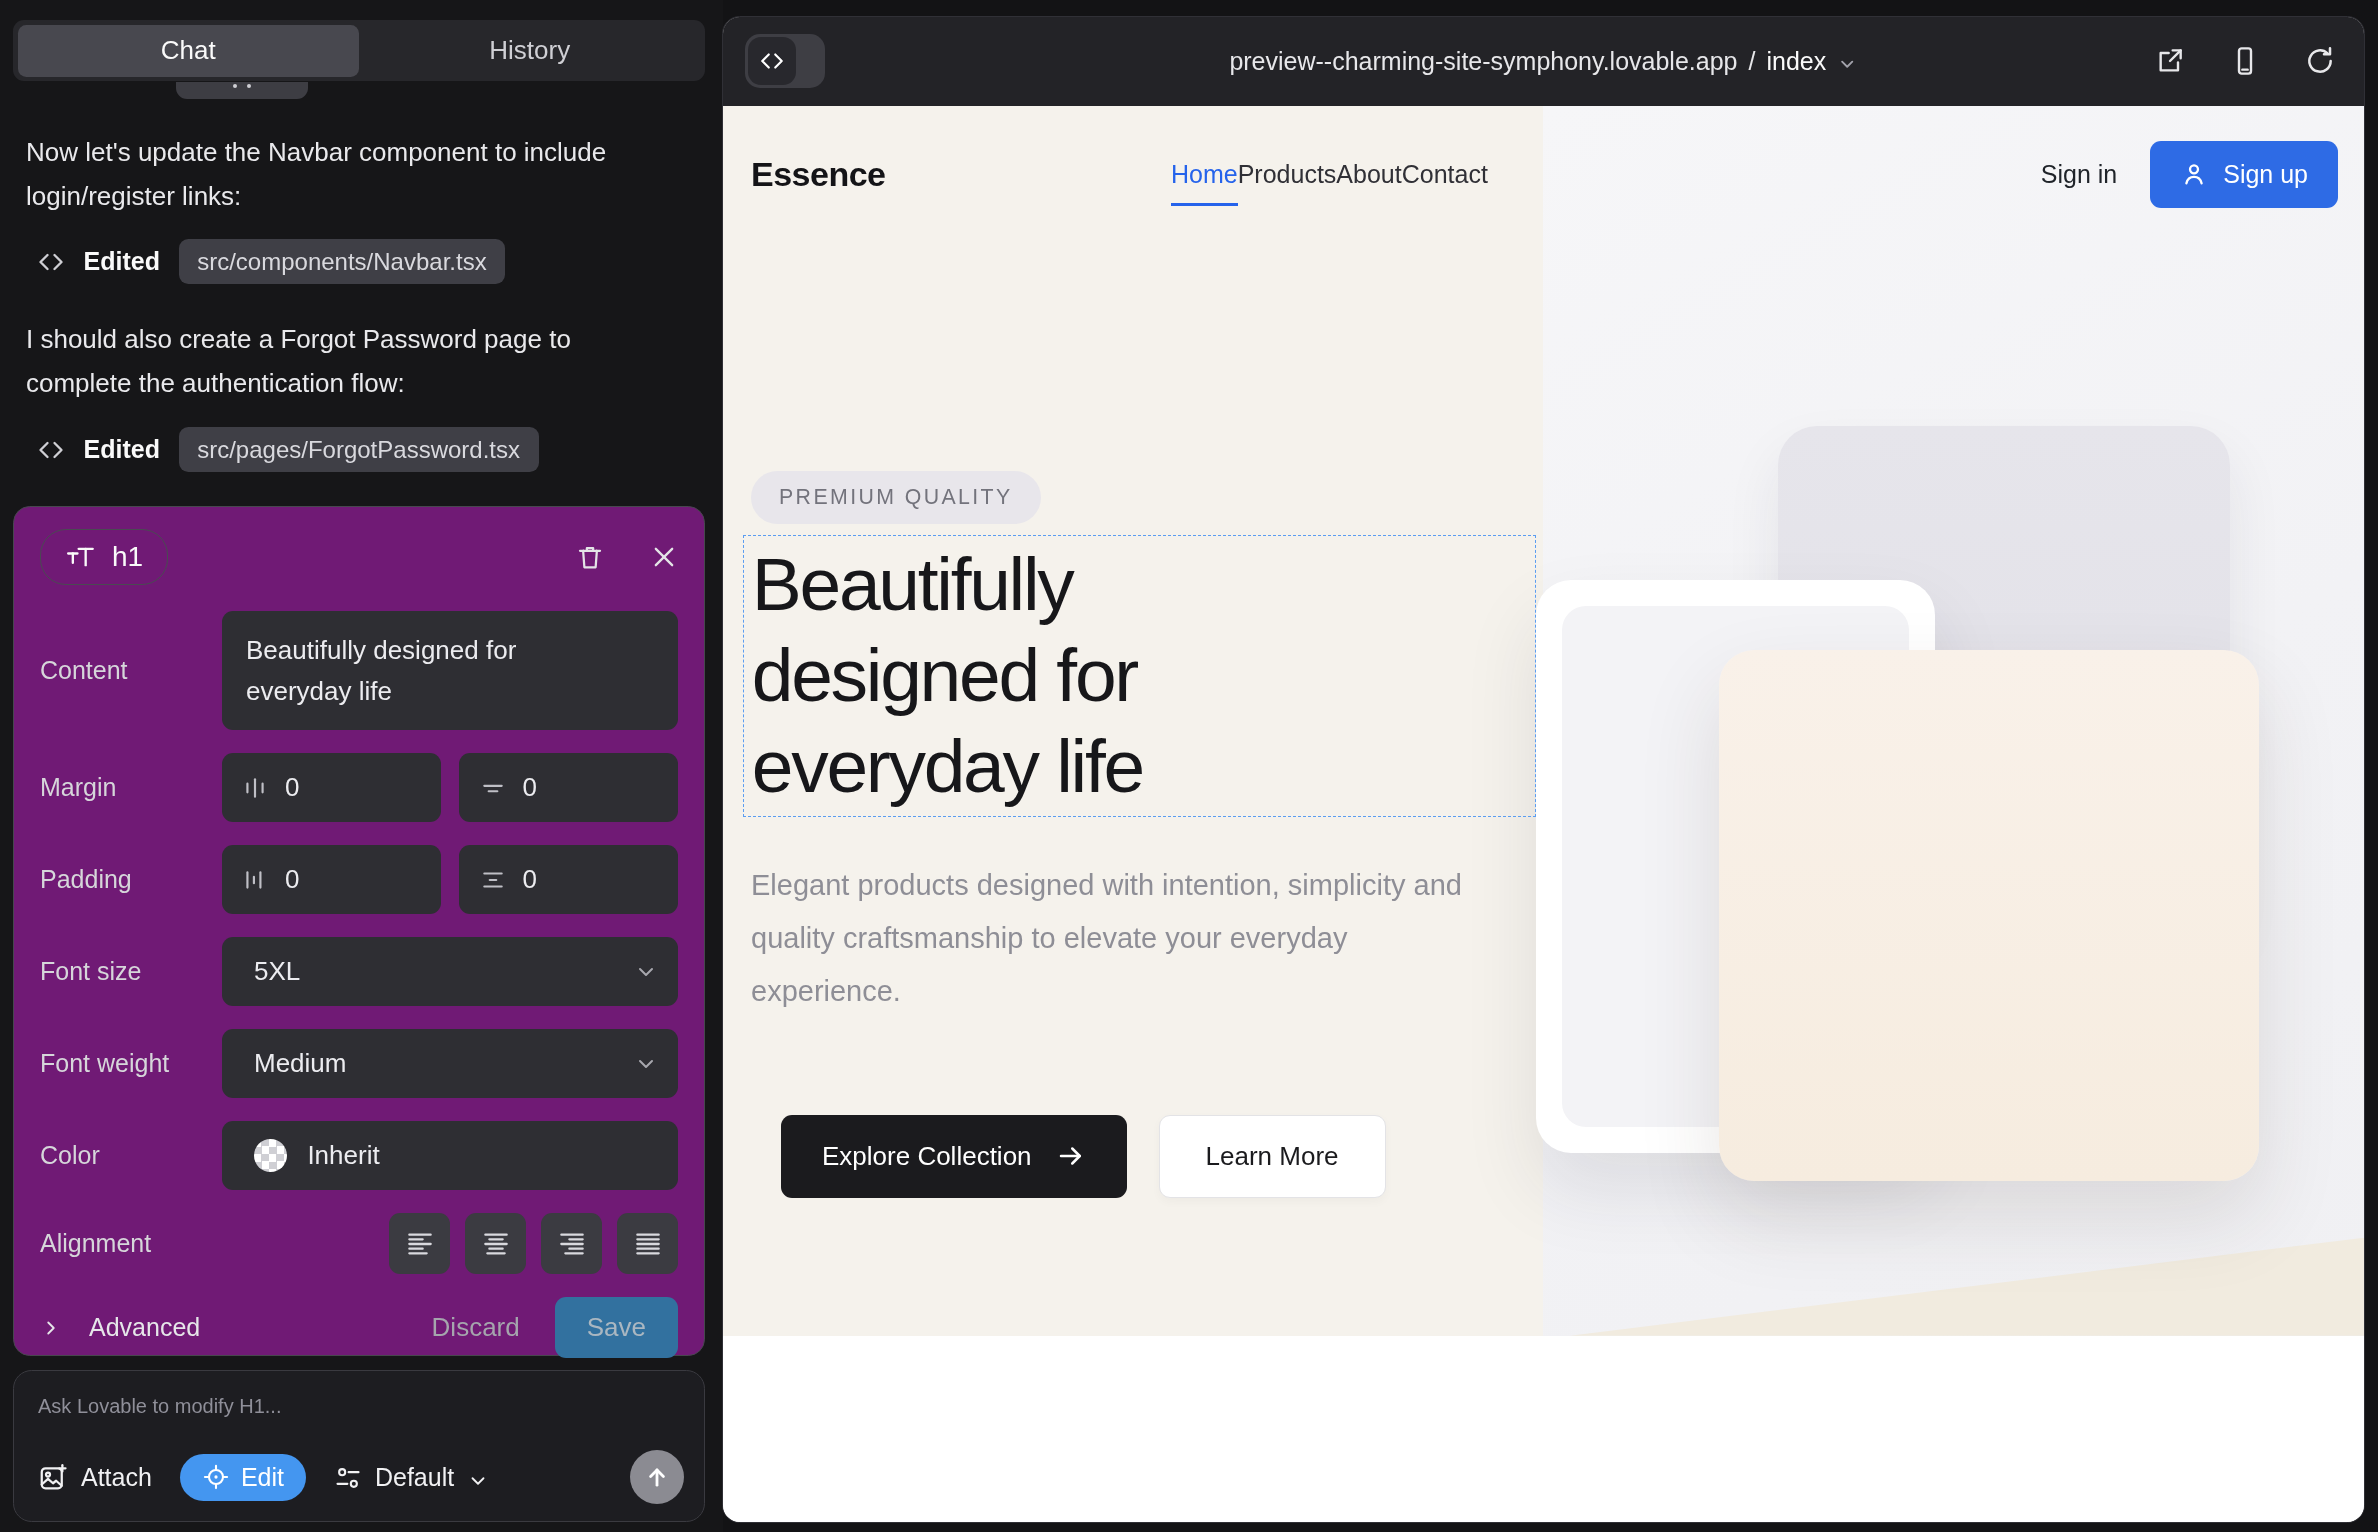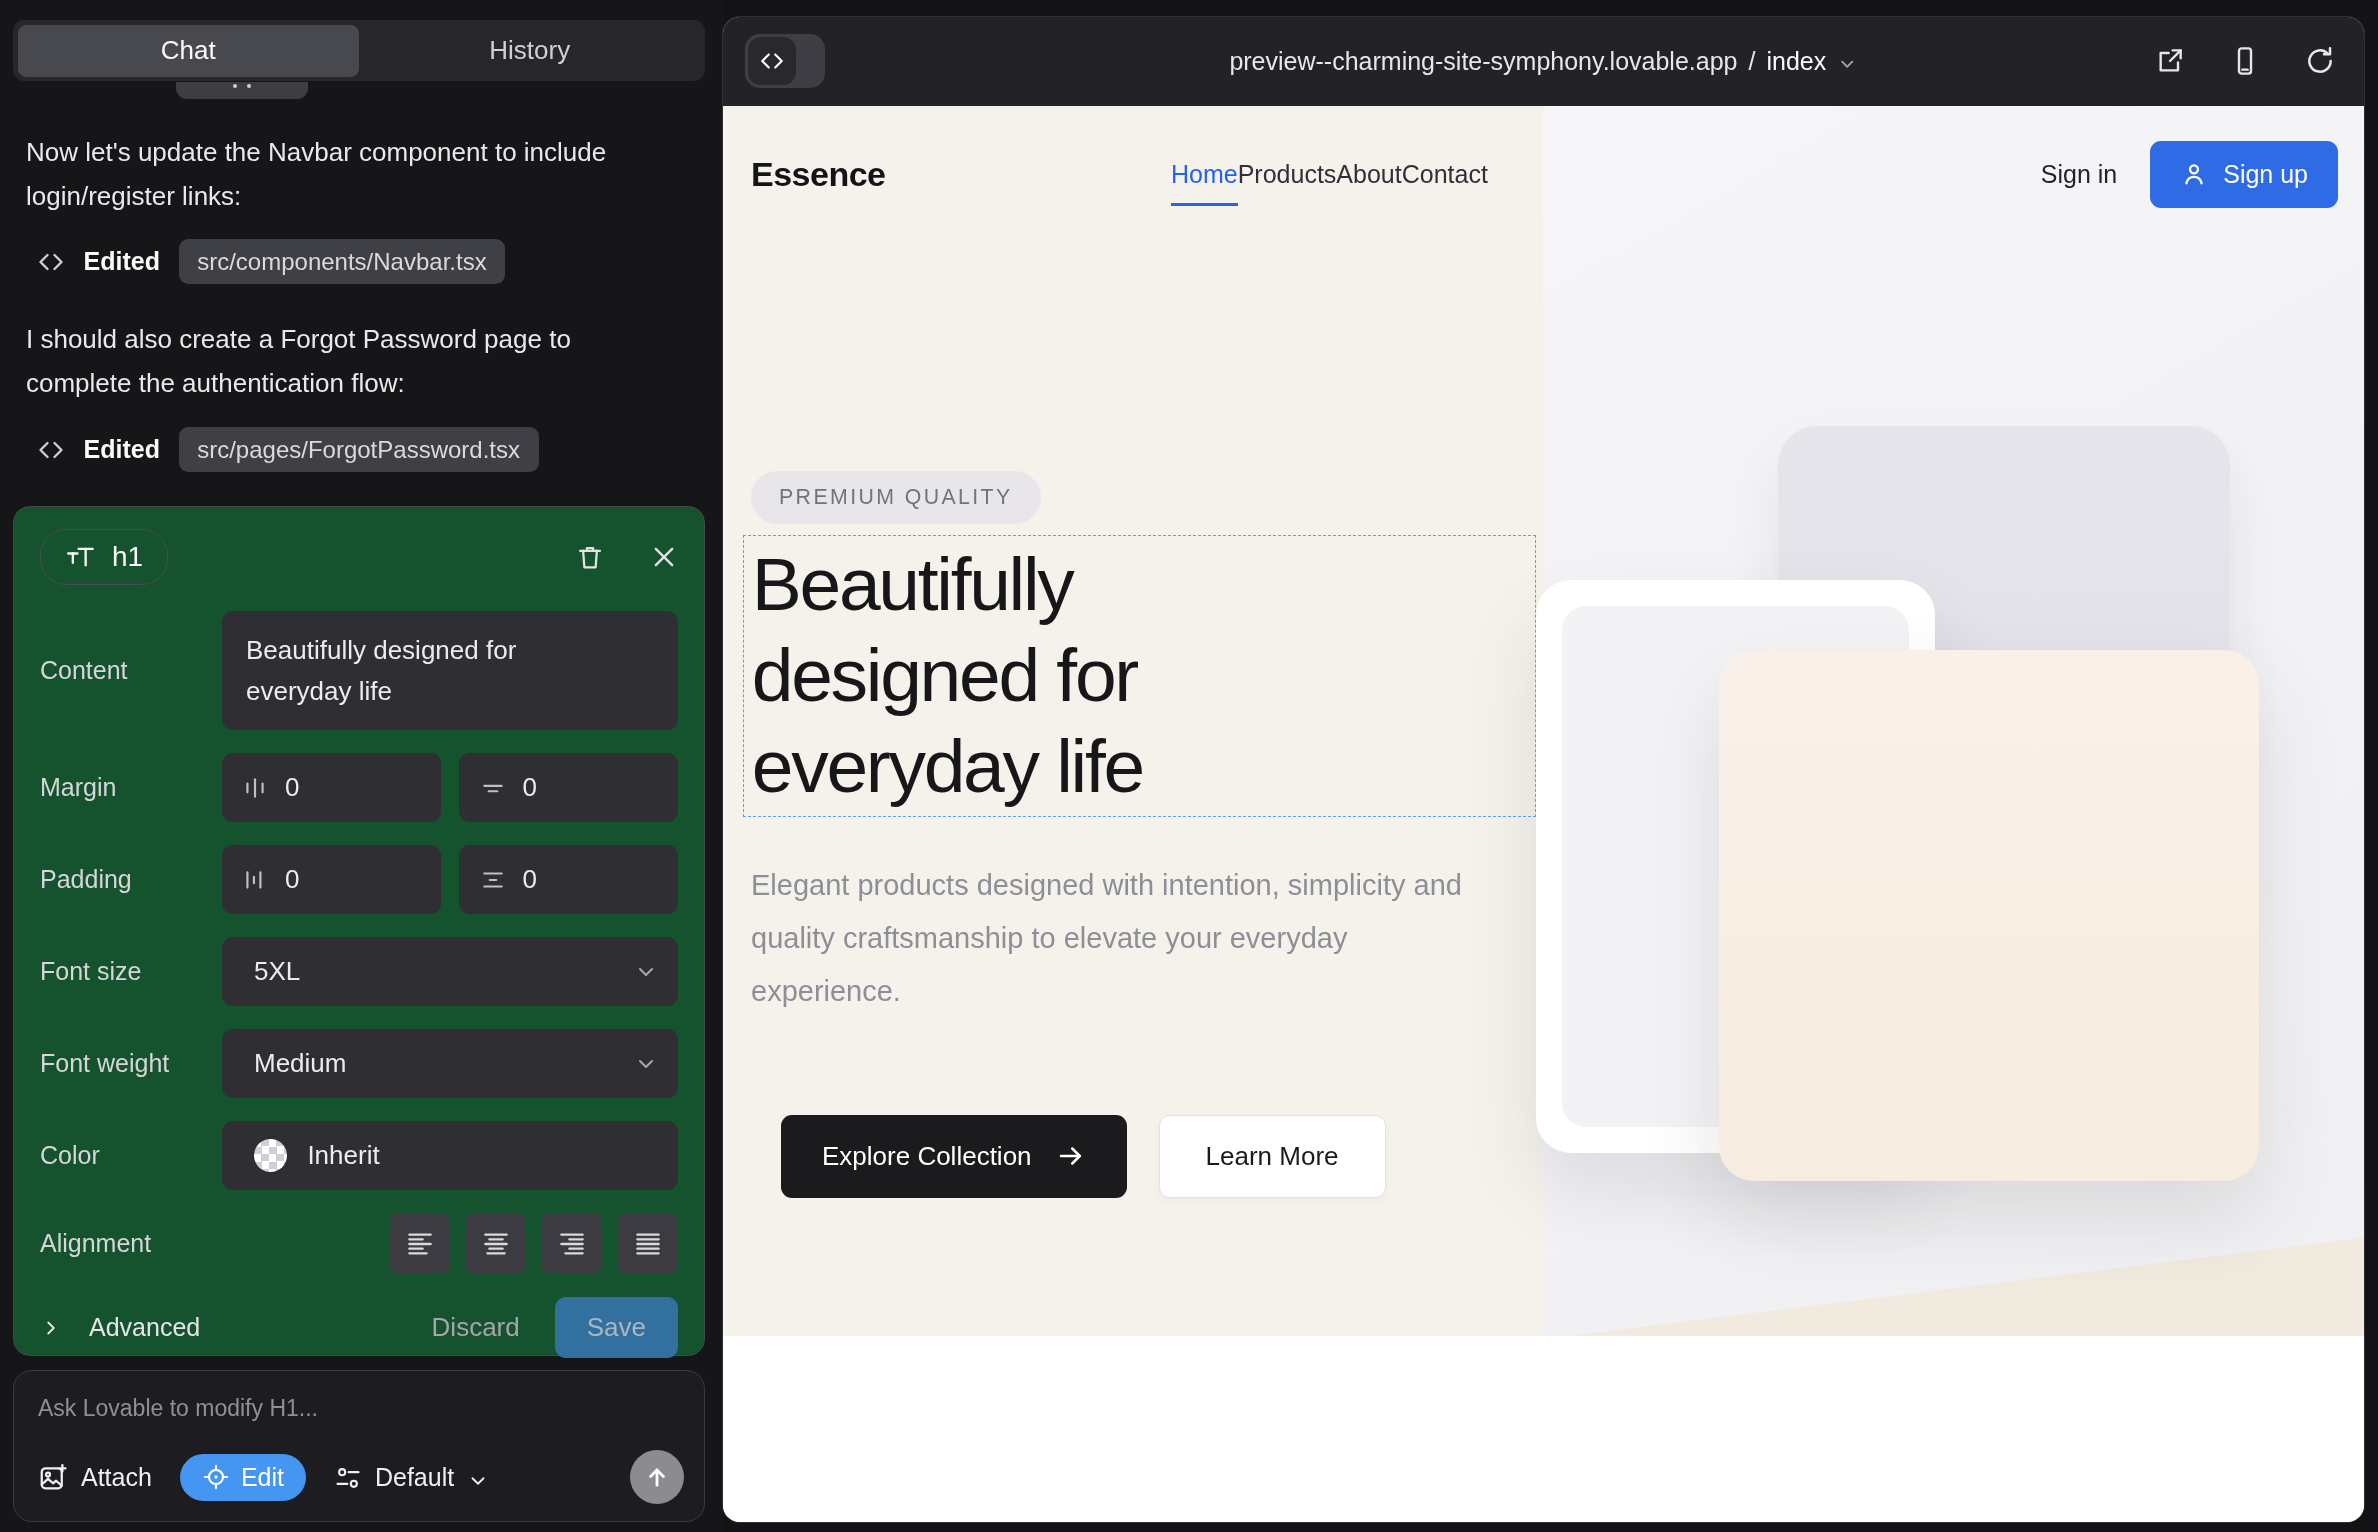--- a/index.html
+++ b/index.html
@@ -20,21 +20,21 @@
     background:#3d3d43;border-radius:0 0 11px 11px;display:flex;align-items:flex-start;
     justify-content:center;gap:9.3px;}
   .clipped-pill i{width:4.6px;height:4.6px;border-radius:50%;background:#cfcfd4;margin-top:1.9px;}
   .msg{position:absolute;left:26px;width:640px;font-size:26px;line-height:44px;color:#e9e9ec;}
   .edited-row{position:absolute;left:37px;display:flex;align-items:center;gap:18.6px;height:45px;}
   .edited-row .code-ic{color:#cfcfd4;}
   .edited-label{font-size:25px;font-weight:700;color:#fafafa;}
   .file-chip{background:#3f3f46;color:#d9d9de;font-size:24px;border-radius:9.3px;
     padding:8.3px 18.6px;white-space:nowrap;}
   
-  .panel{position:absolute;left:13px;top:506px;width:692px;height:850px;background:#14532d;
+  .panel{position:absolute;left:13px;top:506px;width:692px;height:850px;background:#701a75;
     border:1.9px solid #47474e;border-radius:16.7px;box-sizing:border-box;
     padding:22px 26px 20.4px 26px;display:flex;flex-direction:column;}
   .panel-head{display:flex;align-items:center;height:72px;margin-bottom:26px;}
   .tag-pill{display:flex;align-items:center;gap:15px;border:1.9px solid #4a4a52;
     border-radius:26px;padding:11px 24px;color:#fafafa;}
   .tag-pill .tagname{font-size:28px;color:#fafafa;}
   .head-actions{margin-left:auto;display:flex;align-items:center;gap:45px;color:#e4e4e7;}
   .prow{display:flex;align-items:center;margin-bottom:23px;}
   .plabel{width:182px;flex:none;font-size:25px;color:#d6d6da;}
   .pcontrol{flex:1;display:flex;gap:18.6px;}
@@ -53,21 +53,21 @@
   .align-btn{width:61px;height:61px;border-radius:11px;background:#3b3b41;display:flex;
     align-items:center;justify-content:center;color:#d9d9de;}
   .panel-foot{margin-top:auto;display:flex;align-items:center;}
   .advanced{display:flex;align-items:center;gap:27px;color:#e6e6e9;font-size:25px;}
   .discard{margin-left:auto;color:#a5a5ad;font-size:26px;margin-right:35px;}
   .save-btn{background:#32719f;color:#aab7c1;font-size:26px;border-radius:11px;
     padding:15px 32px;}
   
   .composer{position:absolute;left:13px;top:1370px;width:692px;height:152px;background:#1d1d21;
     border:1.9px solid #3a3a40;border-radius:18.6px;box-sizing:border-box;padding:24px 24px 18.6px 24px;}
-  .composer .ph{font-size:23px;color:#8f8f99;}
+  .composer .ph{font-size:20px;color:#8f8f99;}
   .composer-row{position:absolute;left:24px;right:20.4px;bottom:16.7px;display:flex;
     align-items:center;gap:28px;}
   .comp-item{display:flex;align-items:flex-end;gap:13px;color:#f1f1f3;font-size:25px;}
   .edit-pill{background:#4496f0;border-radius:927px;padding:9.3px 22px;display:flex;
     align-items:center;gap:11px;color:#fff;font-size:25px;}
   .send-btn{margin-left:auto;width:54px;height:54px;border-radius:50%;background:#8b8b92;
     display:flex;align-items:center;justify-content:center;color:#fff;}
   
   .preview{position:absolute;left:723px;top:16.7px;width:1641px;height:1505px;border-radius:16.7px;
     overflow:hidden;background:#fff;outline:1.9px solid #303036;}

